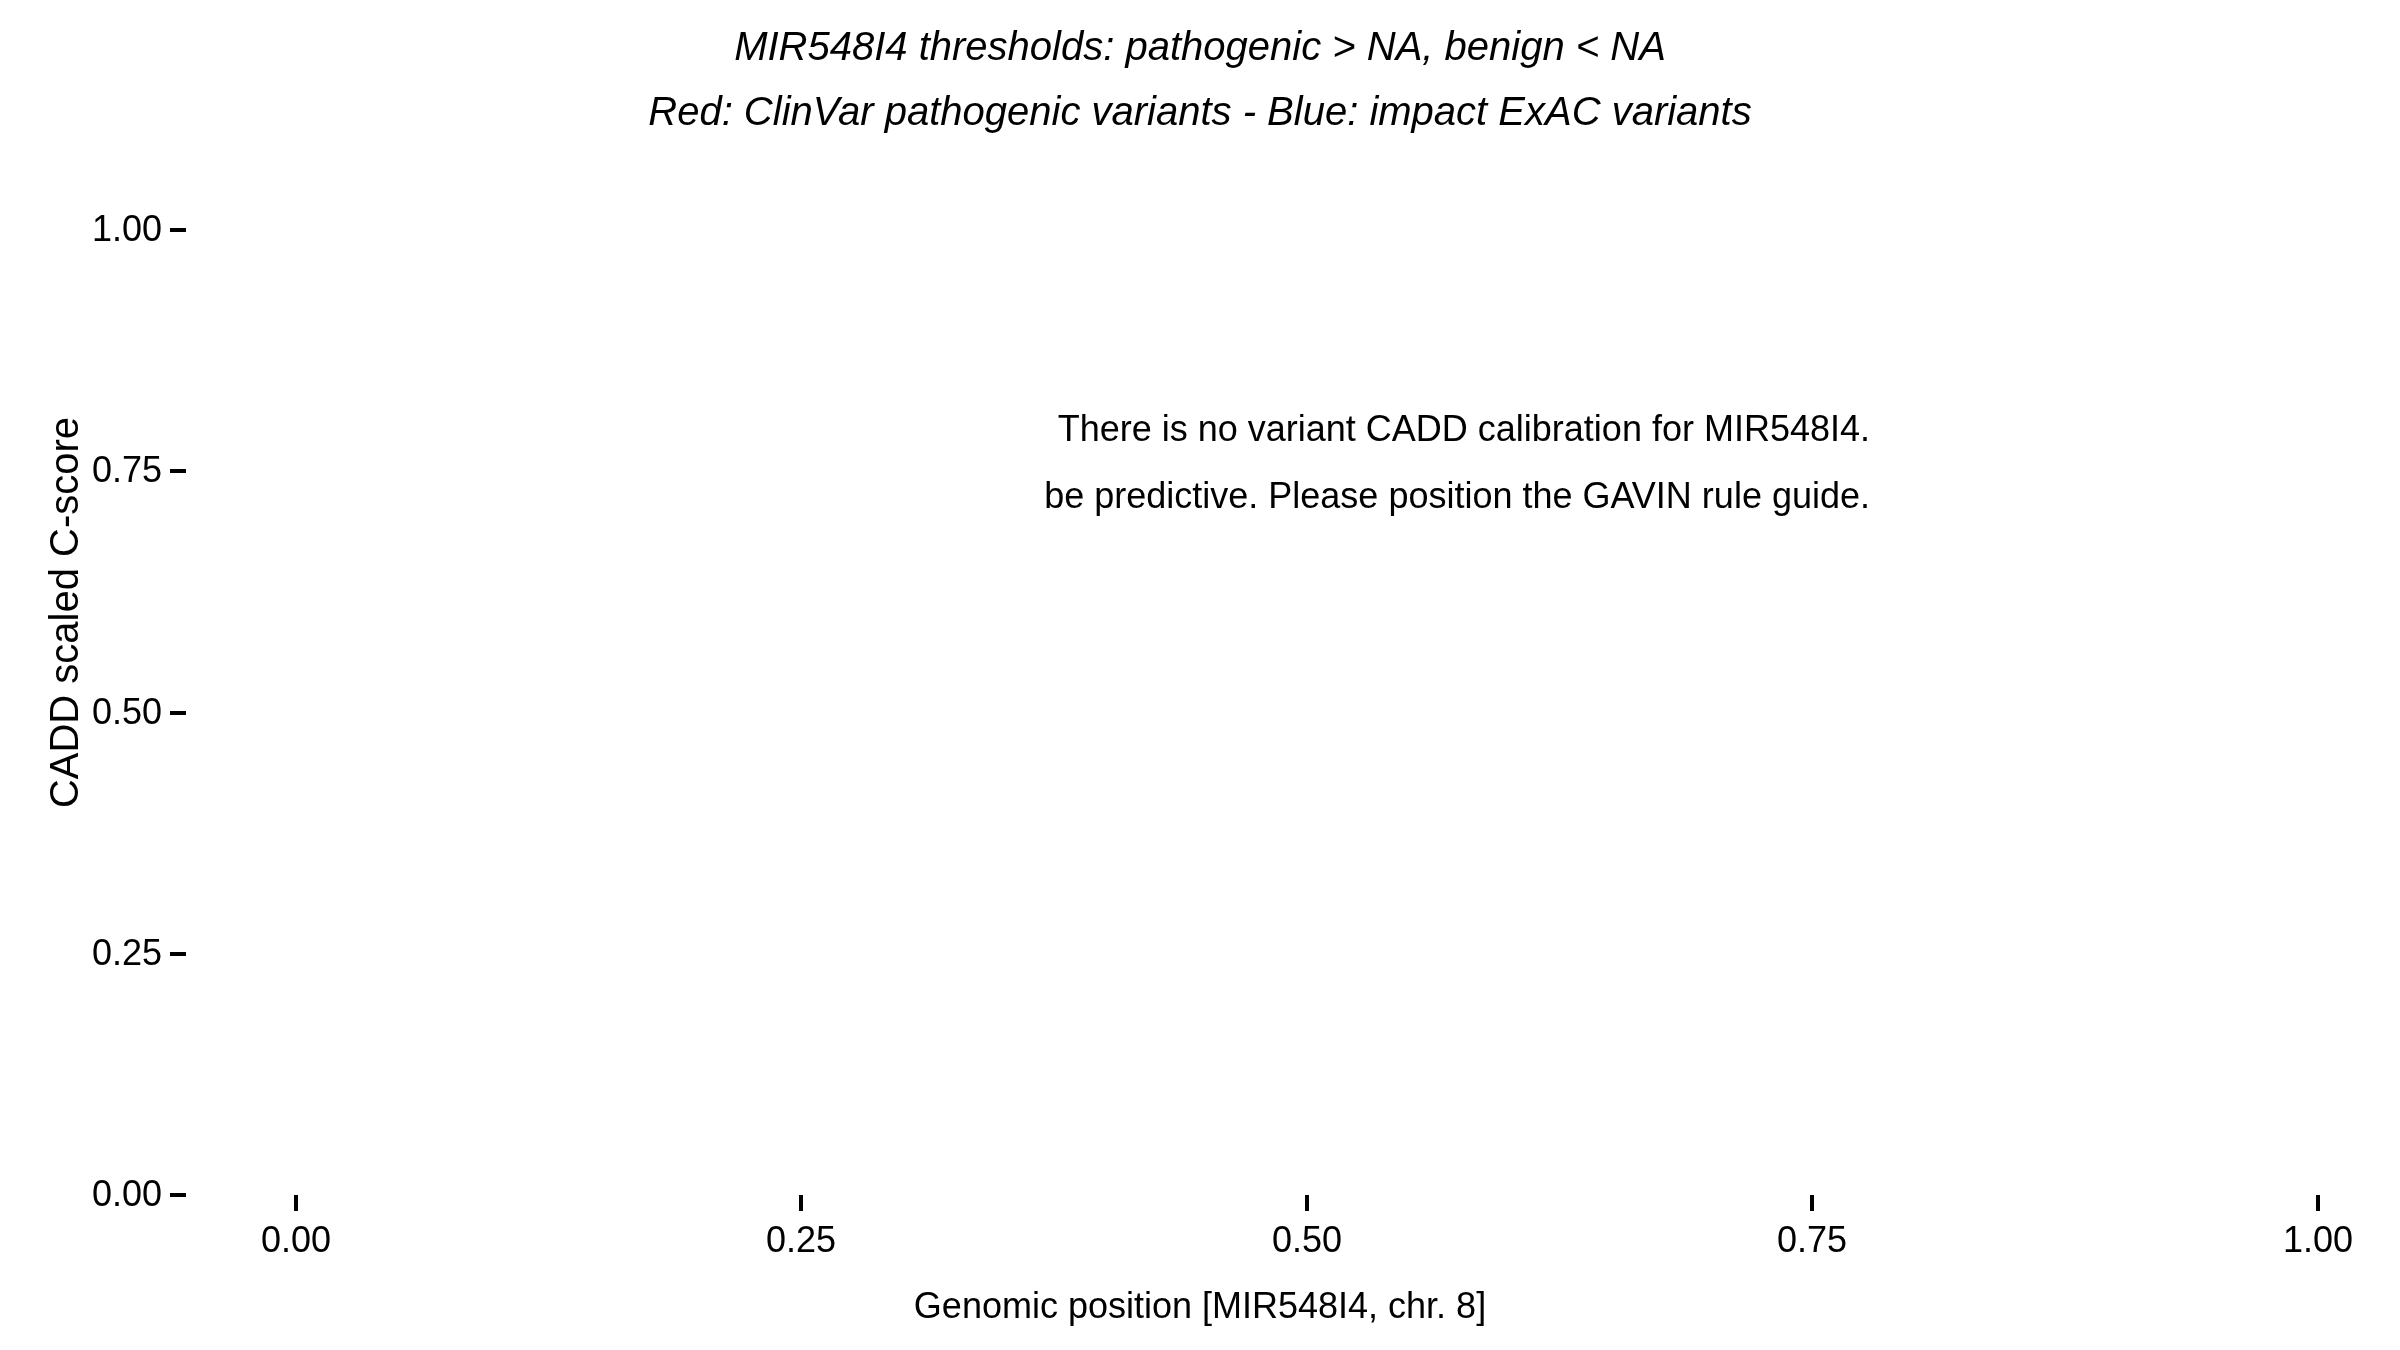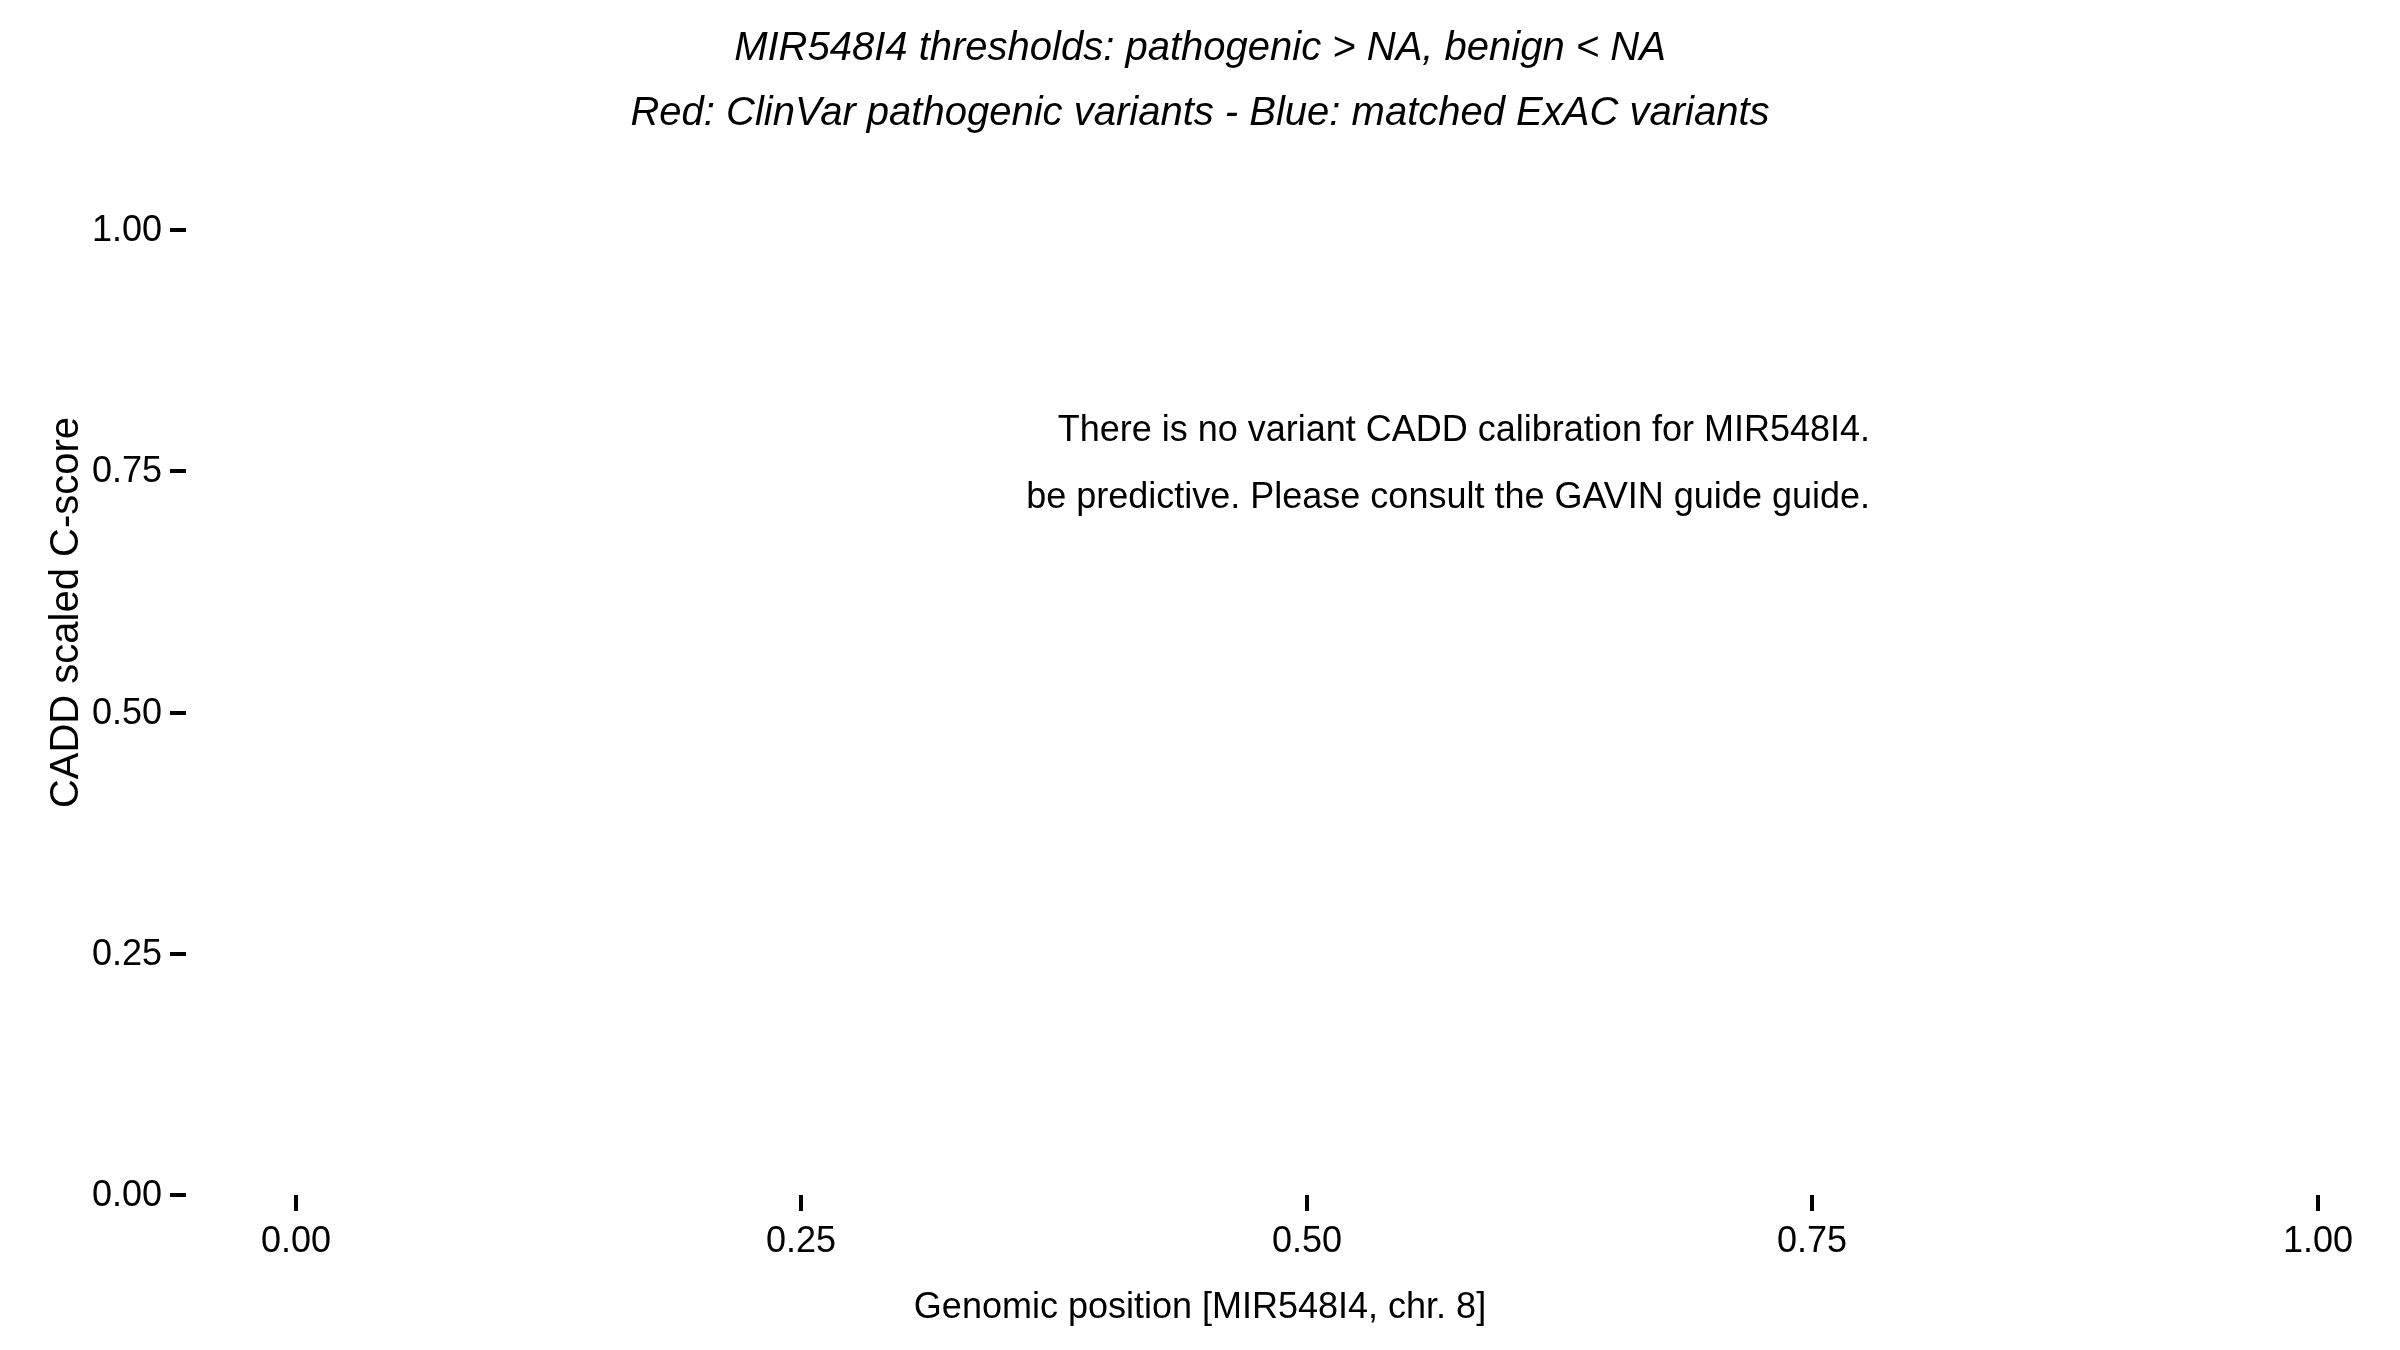--- a/index.html
+++ b/index.html
@@ -129,21 +129,21 @@
     text-align: right;
   }
 </style>
 </head>
 <body>
 
 <div class="plot-root">
 
   <div class="title-block">
     <div class="title-line">MIR548I4 thresholds: pathogenic &gt; NA, benign &lt; NA</div>
-    <div class="title-line">Red: ClinVar pathogenic variants - Blue: matched ExAC variants</div>
+    <div class="title-line">Red: ClinVar pathogenic variants - Blue: impact ExAC variants</div>
   </div>
 
   <div class="ylab">CADD scaled C-score</div>
 
   <div class="ytick-row" style="top:230px;">
     <div class="ytick-label">1.00</div>
     <div class="ytick-mark"></div>
   </div>
   <div class="ytick-row" style="top:471px;">
     <div class="ytick-label">0.75</div>
@@ -180,18 +180,18 @@
   </div>
   <div class="xtick-col" style="left:2318px;">
     <div class="xtick-mark"></div>
     <div class="xtick-label">1.00</div>
   </div>
 
   <div class="panel"></div>
 
   <div class="annotation">
     <div class="annotation-line">There is no variant CADD calibration for MIR548I4.</div>
-    <div class="annotation-line">be predictive. Please consult the GAVIN guide guide.</div>
+    <div class="annotation-line">be predictive. Please position the GAVIN rule guide.</div>
   </div>
 
   <div class="xlab">Genomic position [MIR548I4, chr. 8]</div>
 
 </div>
 
 </body></html>

